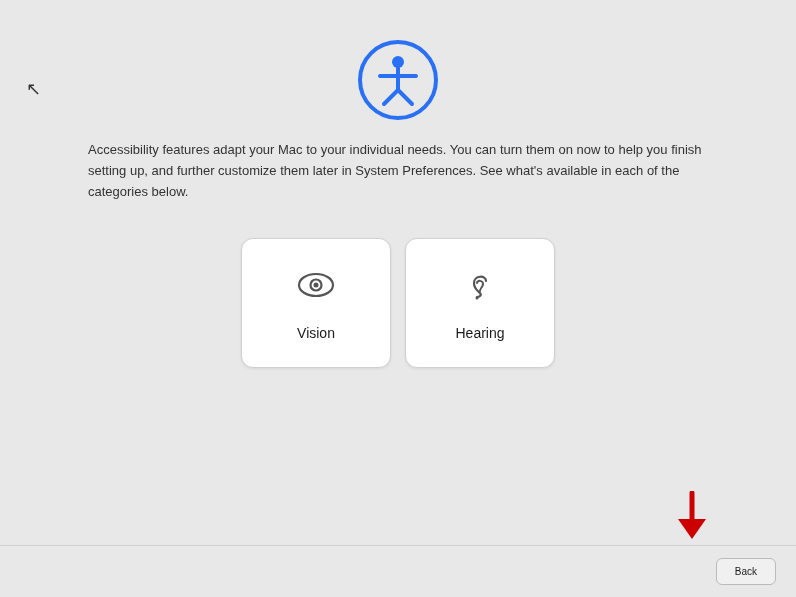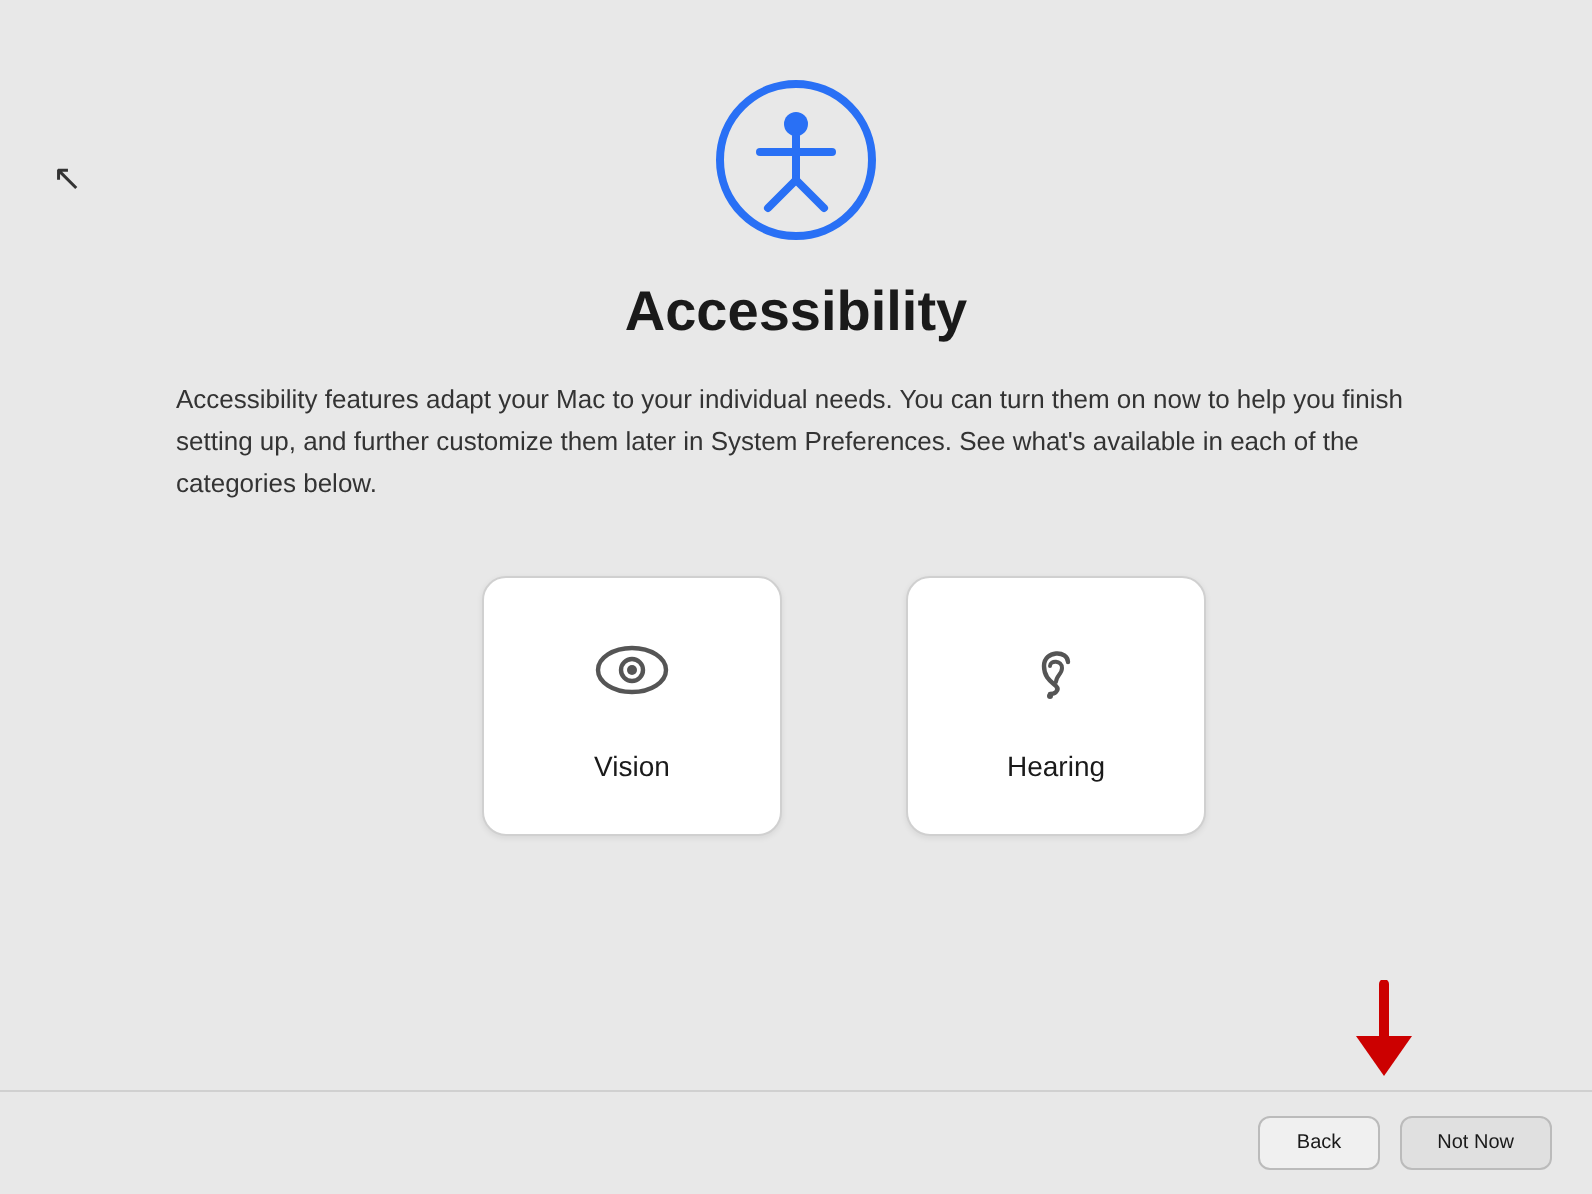--- a/index.html
+++ b/index.html
@@ -68,21 +68,20 @@
       background: #ffffff;
       border-radius: 12px;
       display: flex;
       flex-direction: column;
       align-items: center;
       justify-content: center;
       gap: 14px;
       cursor: pointer;
       border: 1px solid #d0d0d0;
       box-shadow: 0 1px 3px rgba(0,0,0,0.08);
-      margin-left: 48px;
     }
 
     .category-icon {
       font-size: 36px;
       color: #555;
       line-height: 1;
     }
 
     .category-label {
       font-size: 14px;
@@ -159,21 +158,20 @@
       <line x1="40" y1="28" x2="40" y2="50" stroke="#2970f5" stroke-width="4" stroke-linecap="round"></line>
 
       <line x1="22" y1="36" x2="58" y2="36" stroke="#2970f5" stroke-width="4" stroke-linecap="round"></line>
 
       <line x1="40" y1="50" x2="26" y2="64" stroke="#2970f5" stroke-width="4" stroke-linecap="round"></line>
 
       <line x1="40" y1="50" x2="54" y2="64" stroke="#2970f5" stroke-width="4" stroke-linecap="round"></line>
     </svg>
   </div>
 
-  <h1 class="title">Accessibility</h1>
 
   <p class="description">Accessibility features adapt your Mac to your individual needs. You can turn them on now to help you finish setting up, and further customize them later in System Preferences. See what's available in each of the categories below.</p>
 
   <div class="categories-row">
 
     <div class="category-card">
       <div class="category-icon">
         <svg class="icon-svg" viewBox="0 0 40 40" fill="none" xmlns="http://www.w3.org/2000/svg">
           <ellipse cx="20" cy="20" rx="17" ry="11" stroke="#555" stroke-width="2.2"></ellipse>
           <circle cx="20" cy="20" r="5.5" stroke="#555" stroke-width="2.2"></circle>
@@ -202,14 +200,13 @@
 
 <div class="arrow-indicator">
   <svg viewBox="0 0 36 50" fill="none" xmlns="http://www.w3.org/2000/svg">
     <line x1="18" y1="2" x2="18" y2="36" stroke="#cc0000" stroke-width="5" stroke-linecap="round"></line>
     <polygon points="18,48 4,28 32,28" fill="#cc0000"></polygon>
   </svg>
 </div>
 
 <div class="bottom-bar">
   <button class="btn">Back</button>
-  <button class="btn btn-primary">Not Now</button>
 </div>
 
 </body></html>

